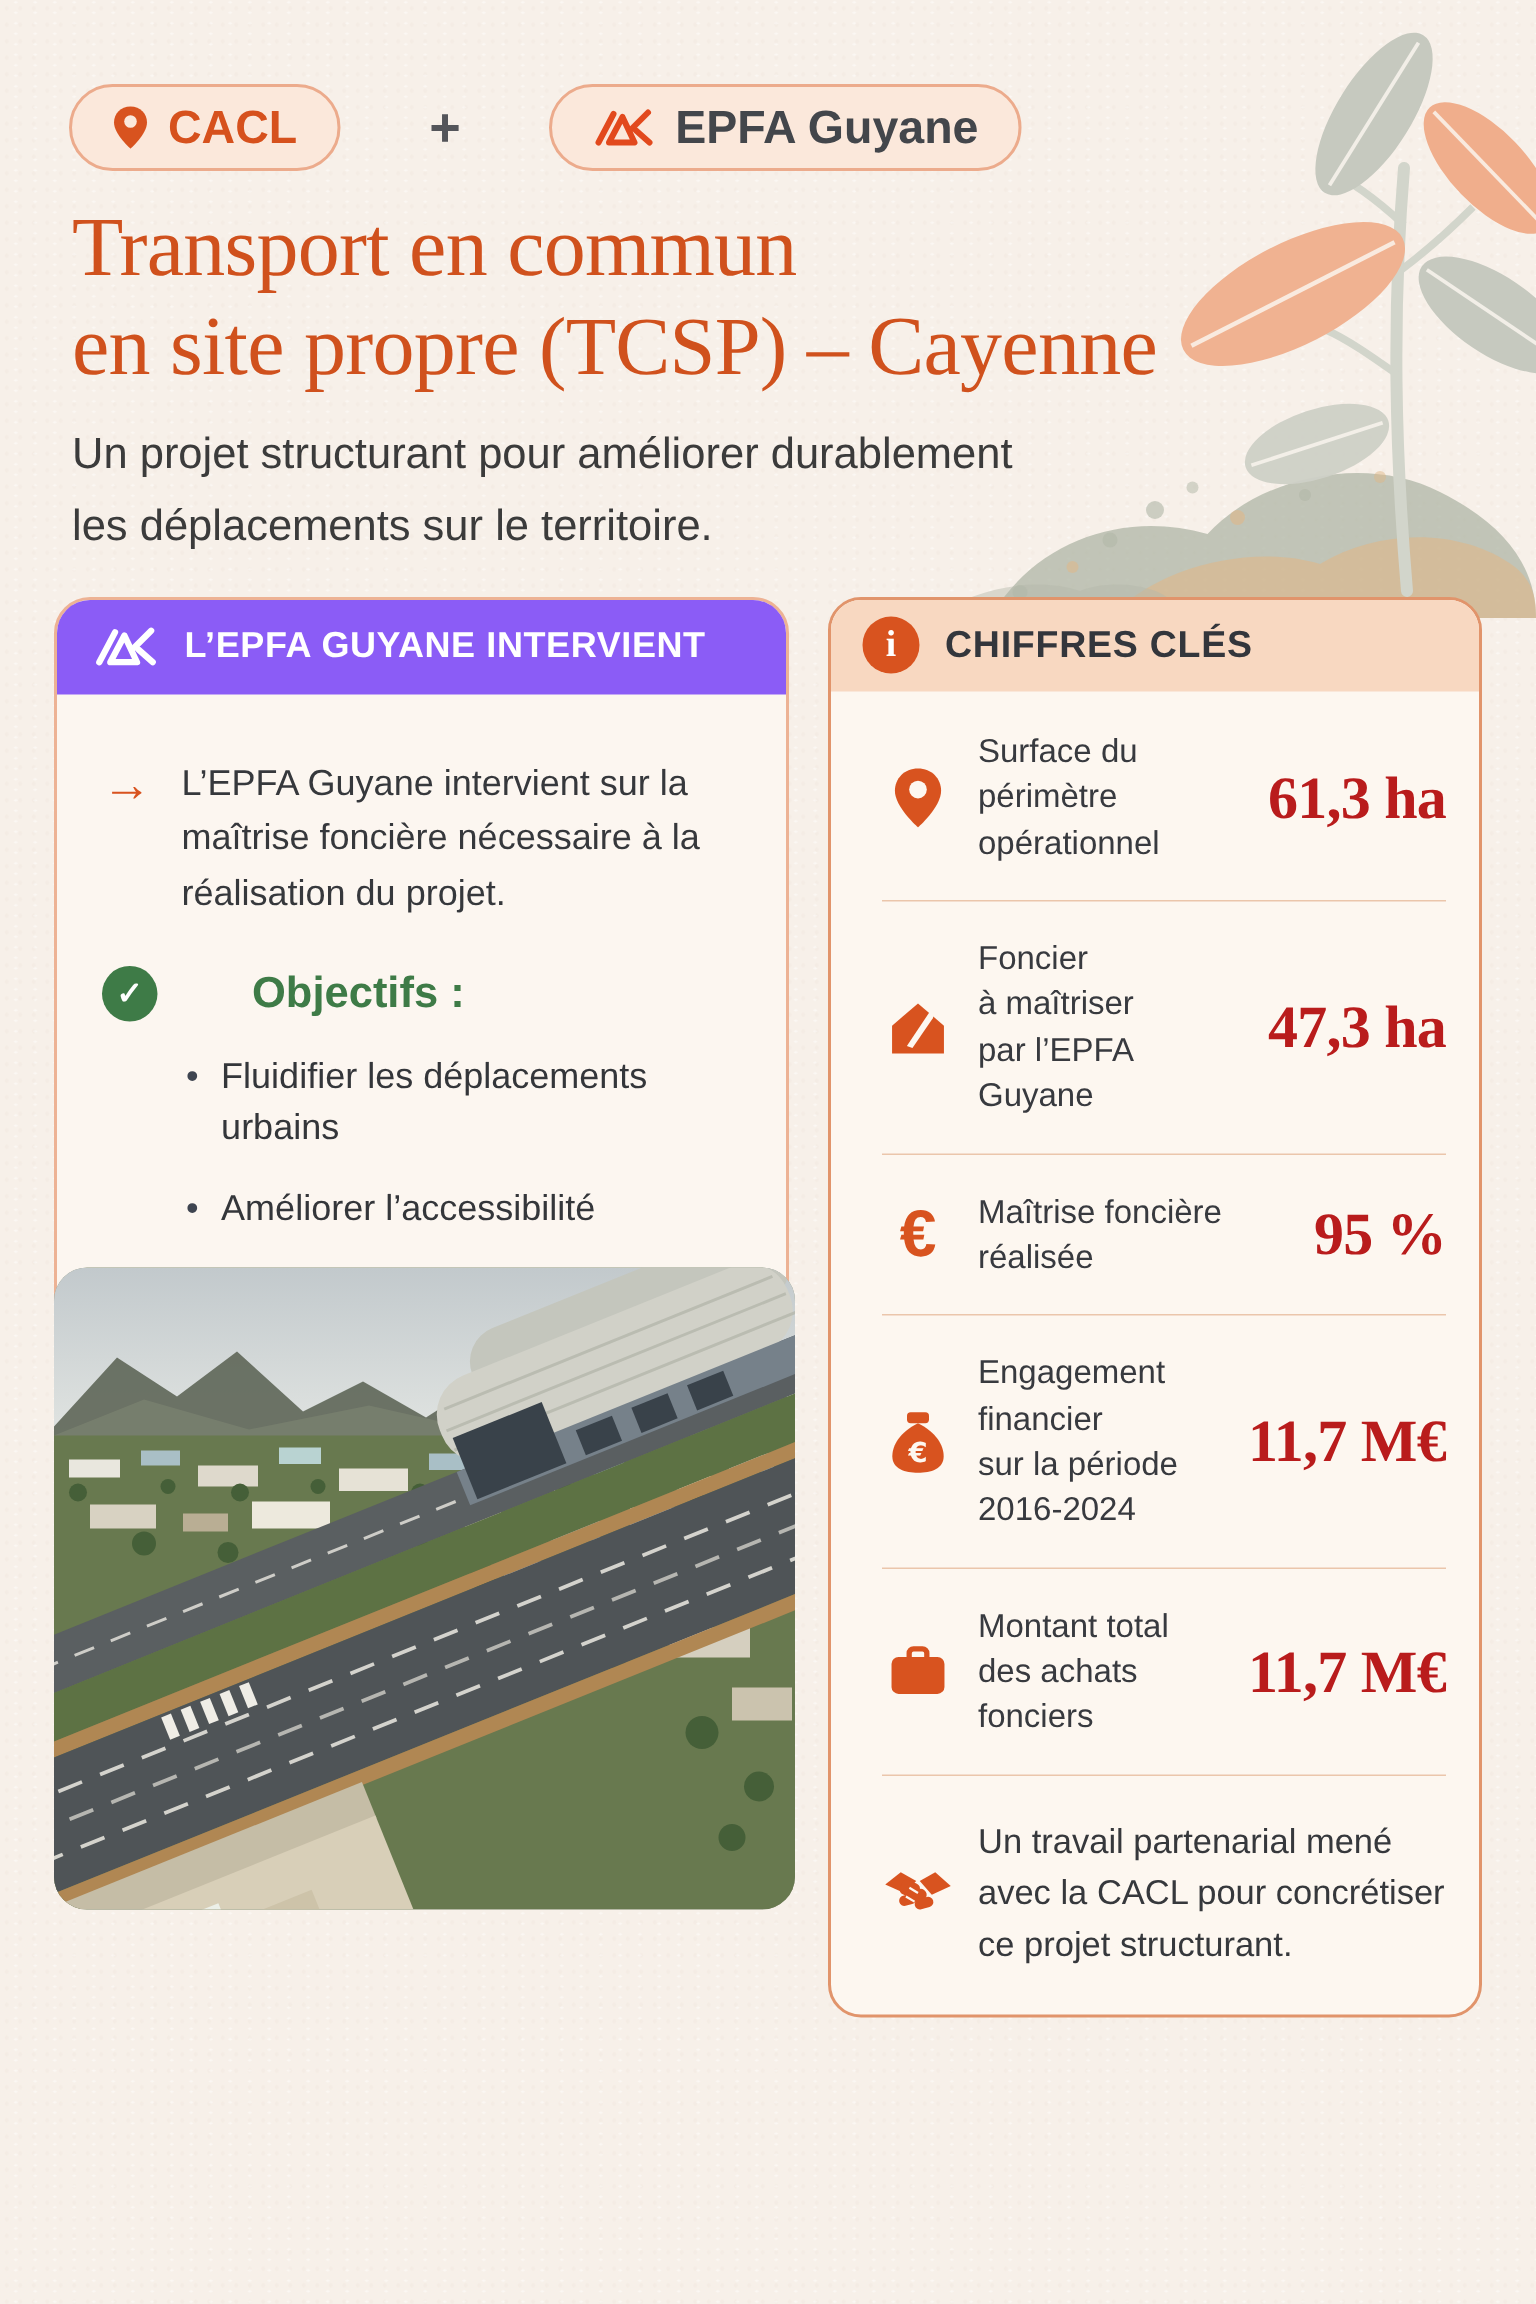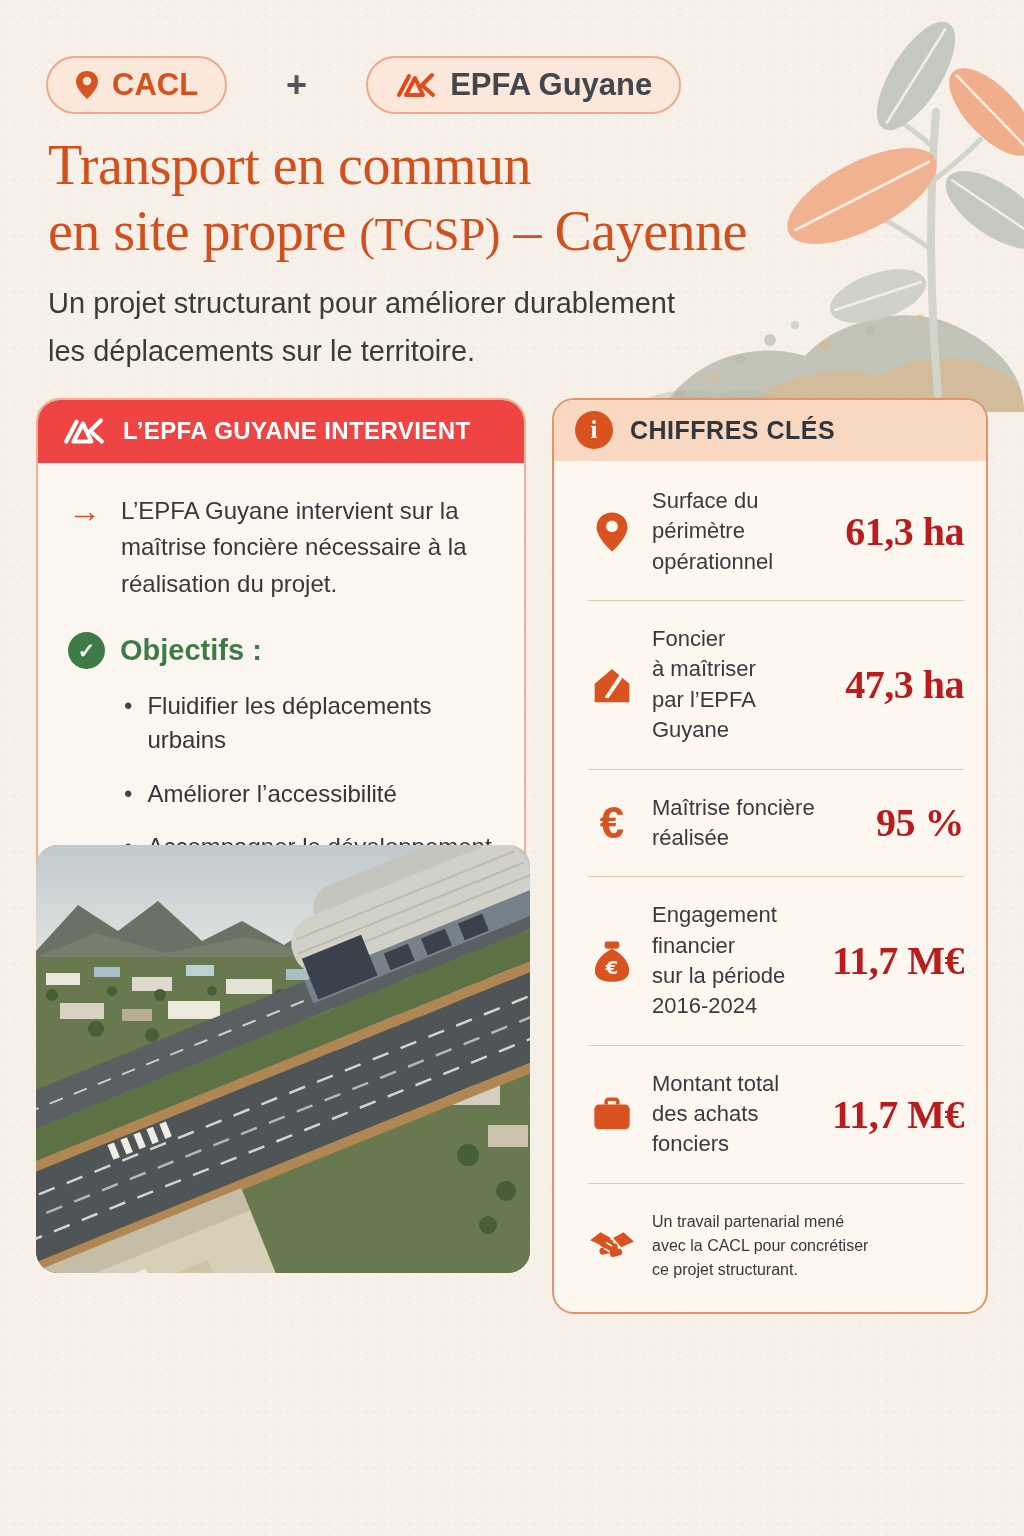--- a/index.html
+++ b/index.html
@@ -30,46 +30,46 @@
   .badge-label-cacl { color:#D6511D; font-weight:bold; font-size:31px; }
   .badge-label-epfa { color:#43464B; font-weight:bold; font-size:31px; }
   .plus-sign { font-size:36px; color:#54555A; margin:0 19px; font-weight:bold; }
 
   
   .page-title {
     position:absolute; left:48px; top:133px; z-index:2;
     font-family:"Liberation Serif", serif; font-weight:normal;
     color:#D0511D; font-size:56px; line-height:1.17; letter-spacing:-0.5px;
   }
-  .page-title .paren { font-size:47px; }
+  .page-title .paren { font-size:55px; }
   .page-subtitle {
     position:absolute; left:48px; top:280px; z-index:2;
     font-size:29px; color:#3B3B3B; line-height:1.65; white-space:pre-line;
   }
 
   
   .card-left {
     position:absolute; left:36px; top:398px; width:490px; z-index:2;
     background:#FCF6F0; border:2px solid #EDB294; border-radius:24px; overflow:hidden;
   }
   .card-left-header {
-    background:#ef4444; height:64px; display:flex; align-items:center; gap:17px; padding:0 25px;
-    margin:-1px -1px 0 -1px;
+    background:#8b5cf6; height:64px; display:flex; align-items:center; gap:17px; padding:0 25px;
+    margin:-1px -1px 12px -1px;
   }
   .card-left-title { color:#FFFFFF; font-weight:bold; font-size:24px; letter-spacing:0.4px; }
   .card-left-body { padding:30px 30px 26px 30px; }
   .intro-row { display:flex; gap:20px; align-items:flex-start; }
   .arrow-glyph { color:#D8531F; font-size:33px; font-weight:bold; line-height:1.1; }
   .intro-text { font-size:24px; color:#36383C; line-height:1.52; white-space:pre-line; }
   .obj-head { display:flex; align-items:center; gap:15px; margin-top:30px; }
   .check-circle {
     width:37px; height:37px; border-radius:50%; background:#3E7B47; color:#FFF;
     display:flex; align-items:center; justify-content:center; font-size:21px; font-weight:bold;
   }
-  .obj-title { color:#3E7B47; font-size:29px; font-weight:bold; }
+  .obj-title { color:#3E7B47; font-size:29px; font-weight:bold;margin-left:48px; }
   .obj-list { list-style:none; margin:20px 0 0 56px; }
   .obj-list li { display:flex; gap:15px; font-size:24px; color:#34363A; line-height:1.42; margin-bottom:19px; white-space:pre-line; }
   .obj-list li:last-child { margin-bottom:4px; }
   .bullet-dot { color:#3E4450; font-size:24px; line-height:1.42; }
 
   
   .photo {
     position:absolute; left:36px; top:845px; width:494px; height:428px; z-index:2;
     border-radius:22px; overflow:hidden; background:#8A9379;
   }
@@ -93,21 +93,21 @@
   .stats { padding:2px 22px 0 34px; }
   .stat-row { display:flex; align-items:center; gap:16px; padding:23px 0; border-bottom:1px solid #EBC6AB; }
   .stat-icon { width:48px; flex:0 0 48px; display:flex; justify-content:center; align-items:center; }
   .stat-label { flex:1; font-size:22px; color:#383A3F; line-height:1.38; white-space:pre-line; }
   .stat-value {
     font-family:"Liberation Serif", serif; font-weight:bold; font-size:40px;
     color:#b91c1c; white-space:nowrap; letter-spacing:-0.5px;
   }
   .euro-glyph { color:#D8531F; font-weight:bold; font-size:44px; line-height:1; }
   .note-row { display:flex; align-items:center; gap:16px; padding:26px 0 30px 0; }
-  .note-text { flex:1; font-size:16px; color:#36383C; line-height:1.5; white-space:pre-line; }
+  .note-text { flex:1; font-size:23px; color:#36383C; line-height:1.5; white-space:pre-line; }
 </style>
 </head>
 <body>
 
 <div class="paper-texture"></div>
 
 <svg class="deco-plant" viewBox="0 0 404 412">
   <path d="M40 412 C70 360 130 340 185 356 C220 318 290 302 340 328 C380 348 404 375 404 412 Z" fill="#AFB5A6" opacity="0.75"></path>
   <path d="M120 412 C150 378 215 362 260 376 C300 352 355 352 390 378 C402 388 404 398 404 412 Z" fill="#E0B888" opacity="0.6"></path>
   <path d="M0 412 C30 392 70 384 100 394 C120 386 150 390 160 400 L160 412 Z" fill="#B4B9AA" opacity="0.45"></path>

